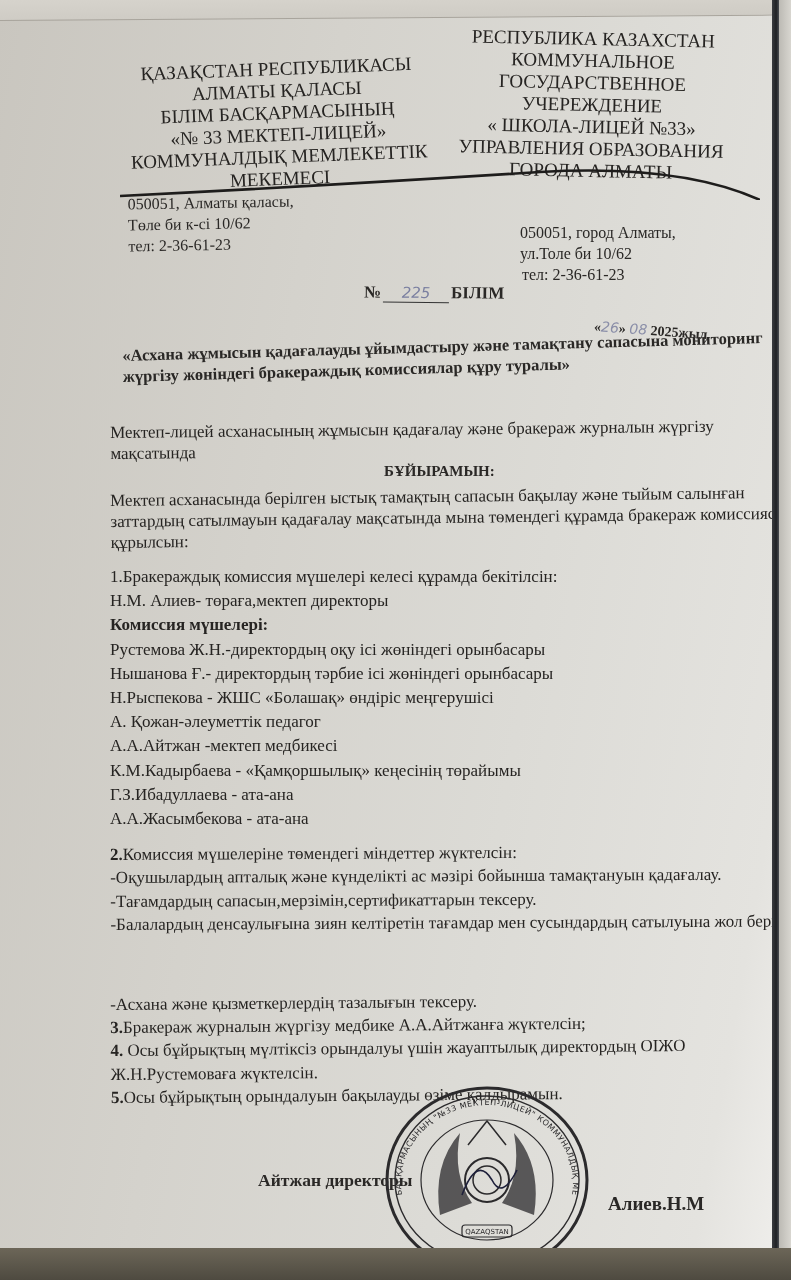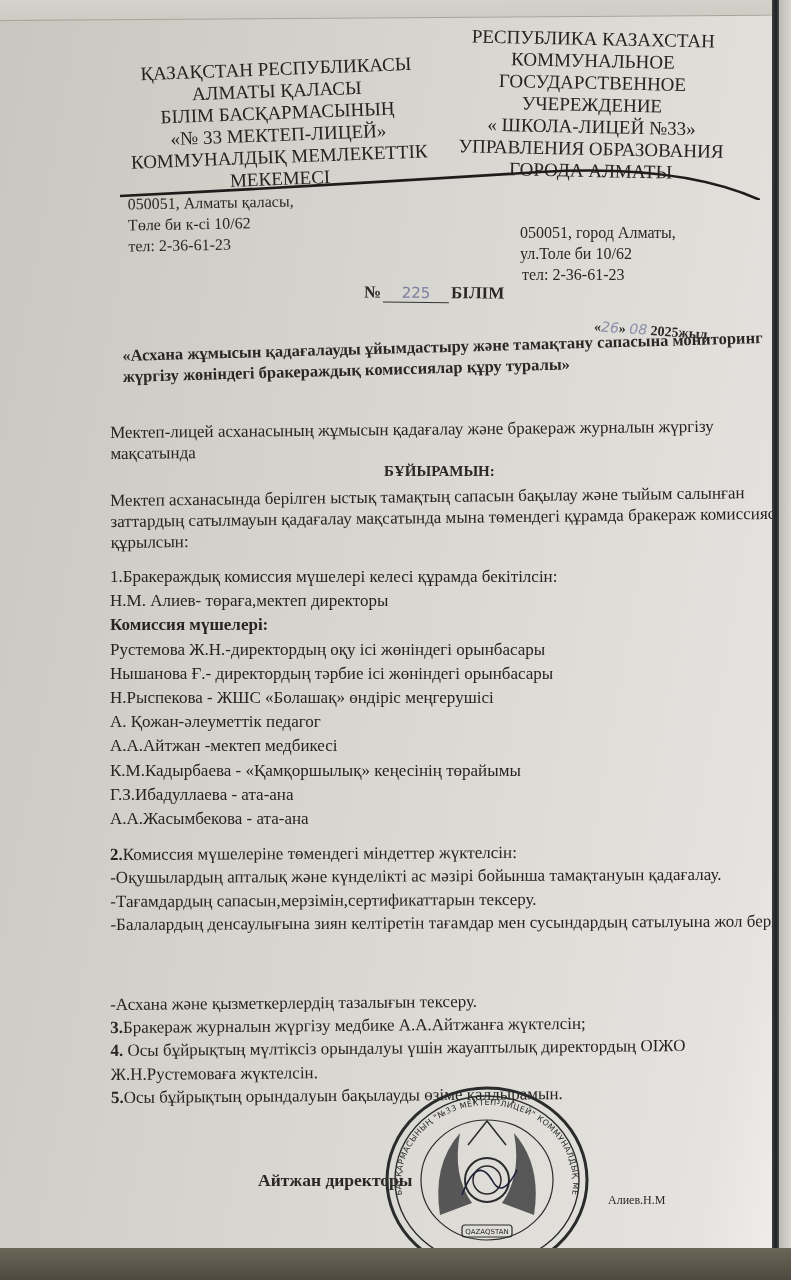--- a/index.html
+++ b/index.html
@@ -54,21 +54,21 @@
   }
   .addr-right .indent { padding-left: 2px; }
 
   .order-title {
     position: absolute; left: 364px; top: 283px; font-size: 17px; font-weight: bold;
     transform: rotate(0.5deg);
   }
   .order-num {
     display: inline-block; width: 66px; border-bottom: 1px solid #333;
     text-align: center; font-family: "DejaVu Sans", sans-serif; font-weight: normal;
-    font-size: 15px; color: #7a7fa0; margin: 0 2px;
+    font-style: italic; font-size: 15px; color: #7a7fa0; margin: 0 2px;
   }
   .order-date {
     position: absolute; left: 594px; top: 322px; font-size: 14px; font-weight: bold;
     transform: rotate(4deg);
   }
   .order-date .hand { font-family: "DejaVu Sans", sans-serif; font-weight: normal; font-style: italic; color: #8a8ea8; }
 
   .subject {
     position: absolute; left: 122px; top: 345px; width: 660px;
     font-size: 16.5px; line-height: 21px; font-weight: bold;
@@ -85,21 +85,21 @@
   .heading2 { position: absolute; left: 384px; top: 463px; font-size: 15px; font-weight: bold; }
   .para2 { top: 490px; transform: rotate(-0.7deg); }
   .list { top: 565px; line-height: 24.2px; }
   .duties { top: 843px; line-height: 23.3px; transform: rotate(-0.3deg); }
   .final { top: 993px; line-height: 23.2px; transform: rotate(-0.5deg); }
 
   .signature {
     position: absolute; left: 258px; top: 1170px; font-size: 17.5px; font-weight: bold;
   }
   .signature-name {
-    position: absolute; left: 608px; top: 1193px; font-size: 12px; font-weight: normal;
+    position: absolute; left: 608px; top: 1193px; font-size: 19px; font-weight: bold;
   }
   .stamp {
     position: absolute; left: 382px; top: 1085px; width: 210px; height: 190px;
   }
 </style>
 </head>
 <body>
 
 <div class="page">
   <div class="page-top-fold"></div>

